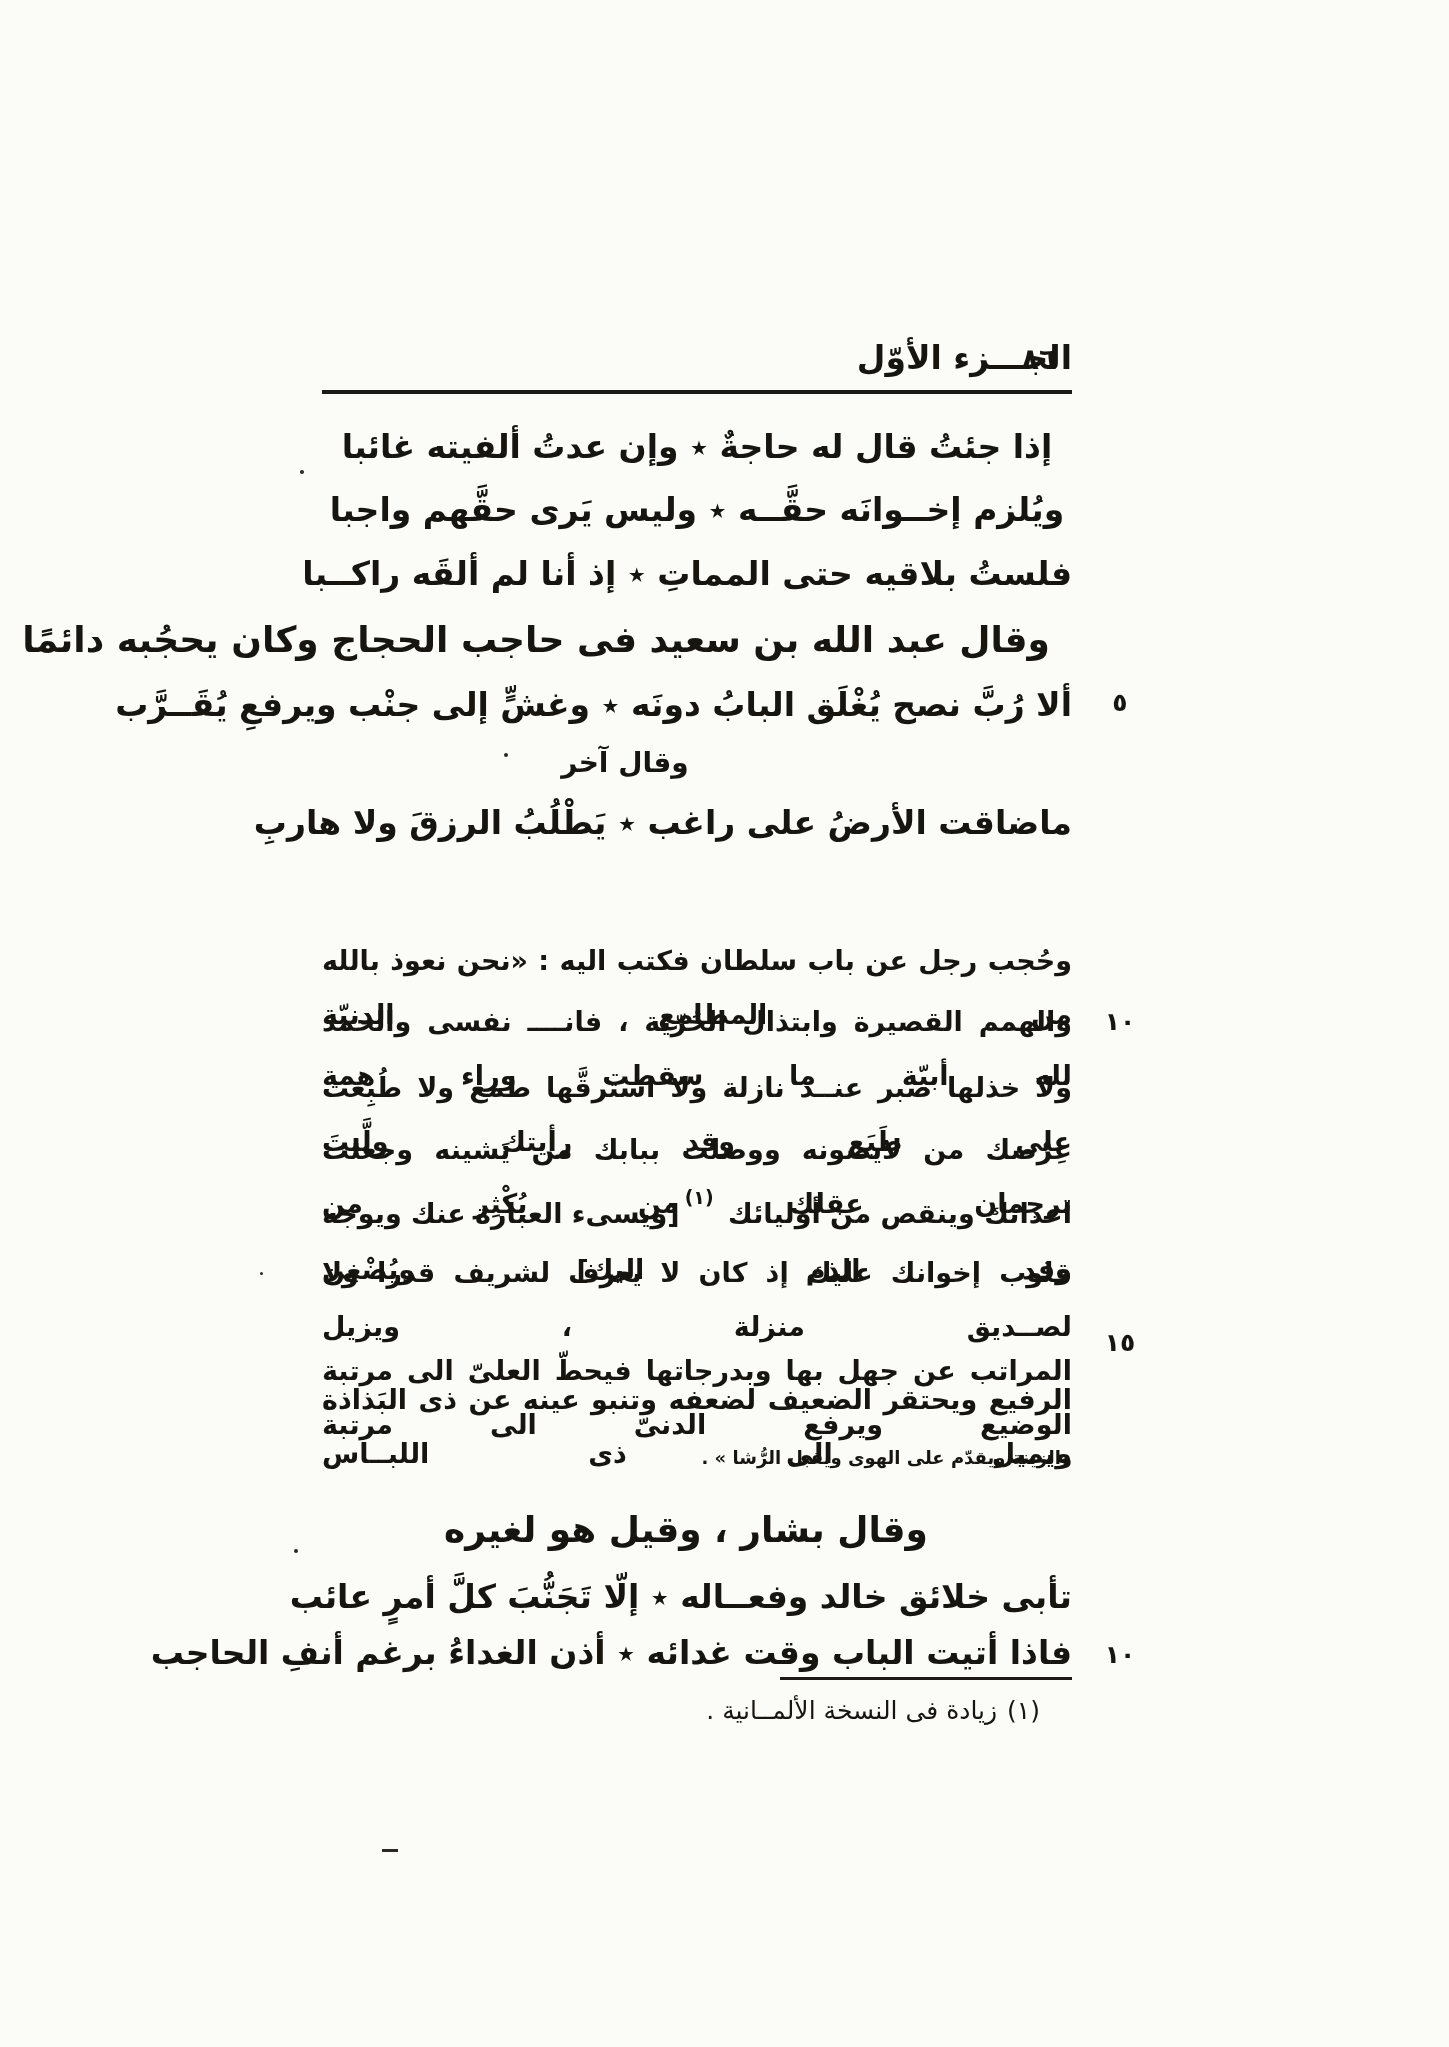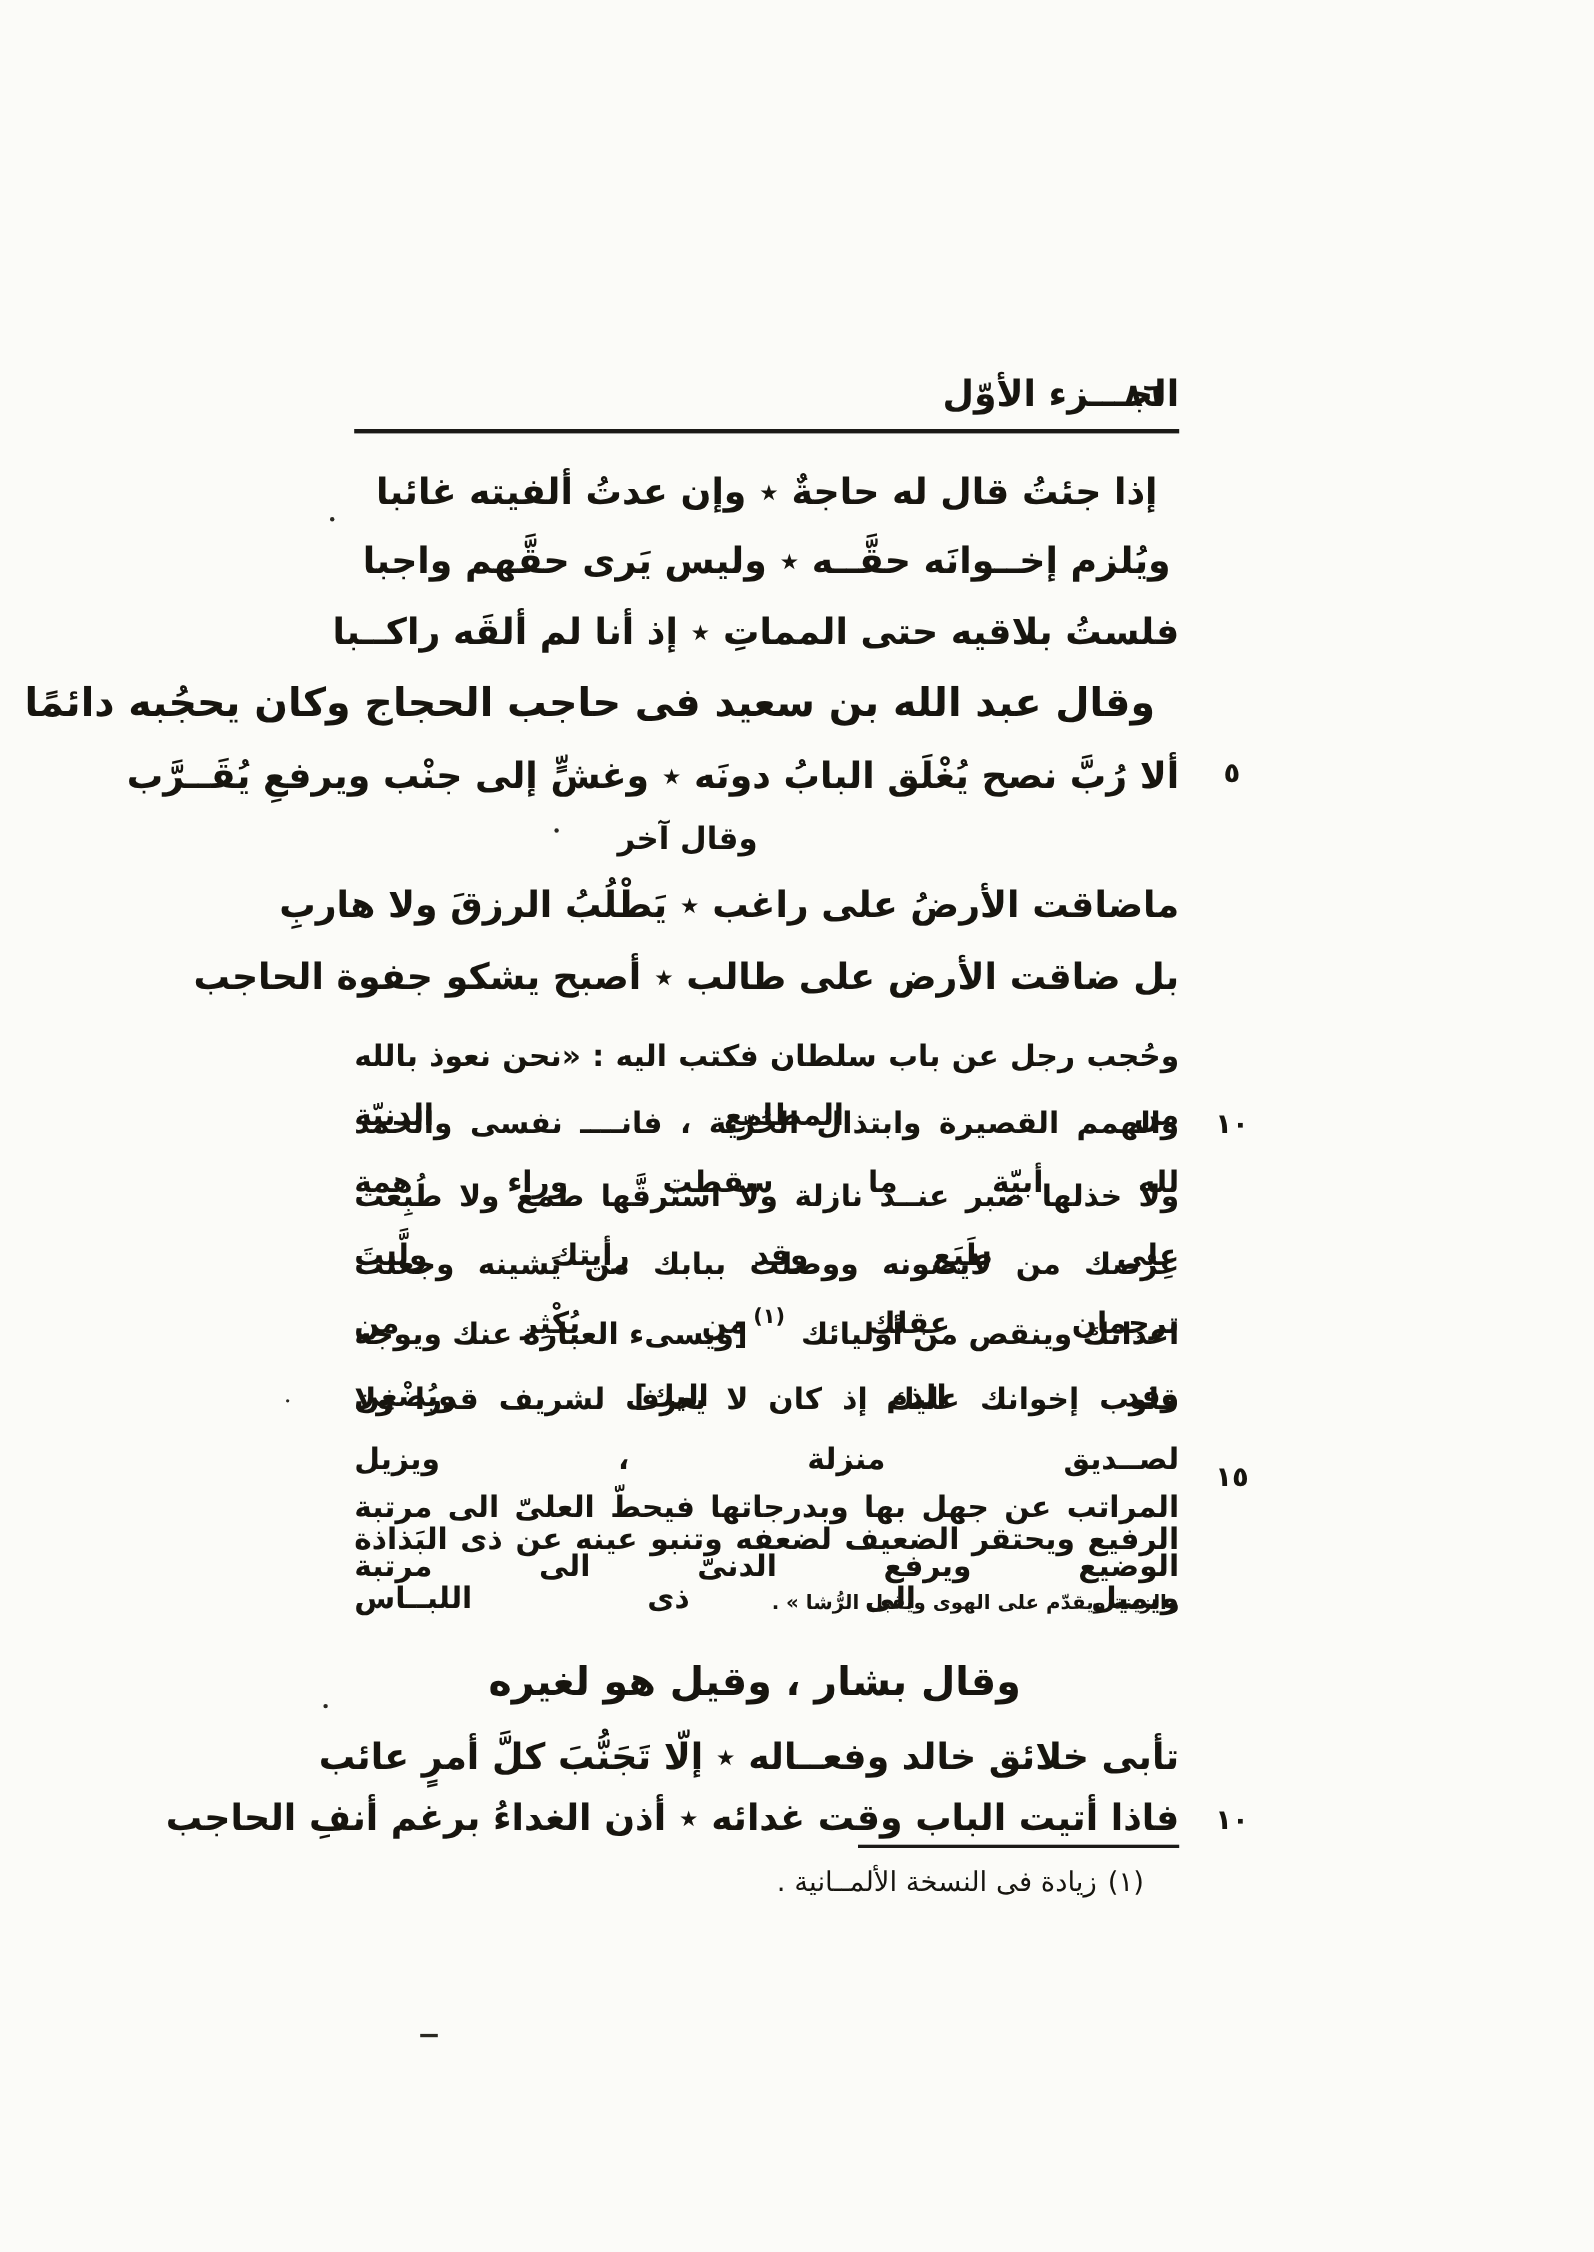--- a/index.html
+++ b/index.html
@@ -57,21 +57,20 @@
   <div class="line verse" style="top:547px">فلستُ بلاقيه حتى المماتِ ٭ إذ أنا لم ألقَه راكــبا</div>
 
   <div class="line intro" style="top:613px">وقال عبد الله بن سعيد فى حاجب الحجاج وكان يحجُبه دائمًا</div>
 
   <div class="line verse" style="top:678px">ألا رُبَّ نصح يُغْلَق البابُ دونَه ٭ وغشٍّ إلى جنْب ويرفعِ يُقَــرَّب</div>
   <div class="margin-num" style="top:683px">٥</div>
 
   <div class="line intro-center" style="top:736px;left:250px">وقال آخر</div>
 
   <div class="line verse" style="top:796px">ماضاقت الأرضُ على راغب ٭ يَطْلُبُ الرزقَ ولا هاربِ</div>
-  <div class="line verse" style="top:861px">بل ضاقت الأرض على طالب ٭ أصبح يشكو جفوة الحاجب</div>
 
   <div class="line prose" style="top:934px">وحُجب رجل عن باب سلطان فكتب اليه : «نحن نعوذ بالله من المطامع الدنيّة</div>
   <div class="line prose" style="top:995px">والهمم القصيرة وابتذال الحُرّية ، فانــــ نفسى والحمد لله أبيّة ما سقطت وراء همة</div>
   <div class="margin-num" style="top:1002px">١٠</div>
   <div class="line prose" style="top:1061px">ولا خذلها صبر عنــد نازلة ولا استرقَّها طمع ولا طُبِعت على طَبَع وقد رأيتك ولَّيتَ</div>
   <div class="line prose" style="top:1123px">عِرْضك من لايصونه ووصلت ببابك من يَشينه وجعلت ترجمان عقلك من يُكْثِر من</div>
   <div class="line prose" style="top:1187px"><span>اعدائك وينقص من أوليائك </span><span class="fn-mark">(١)</span><span>[ويسىء العبارة عنك ويوجه وفد الذم اليك] ويُضْغِن</span></div>
   <div class="line prose" style="top:1246px">قلوب إخوانك عليك إذ كان لا يعرف لشريف قدرا ولا لصــديق منزلة ، ويزيل</div>
   <div class="line prose" style="top:1344px">المراتب عن جهل بها وبدرجاتها فيحطّ العلىّ الى مرتبة الوضيع ويرفع الدنىّ الى مرتبة</div>
   <div class="margin-num" style="top:1323px">١٥</div>

